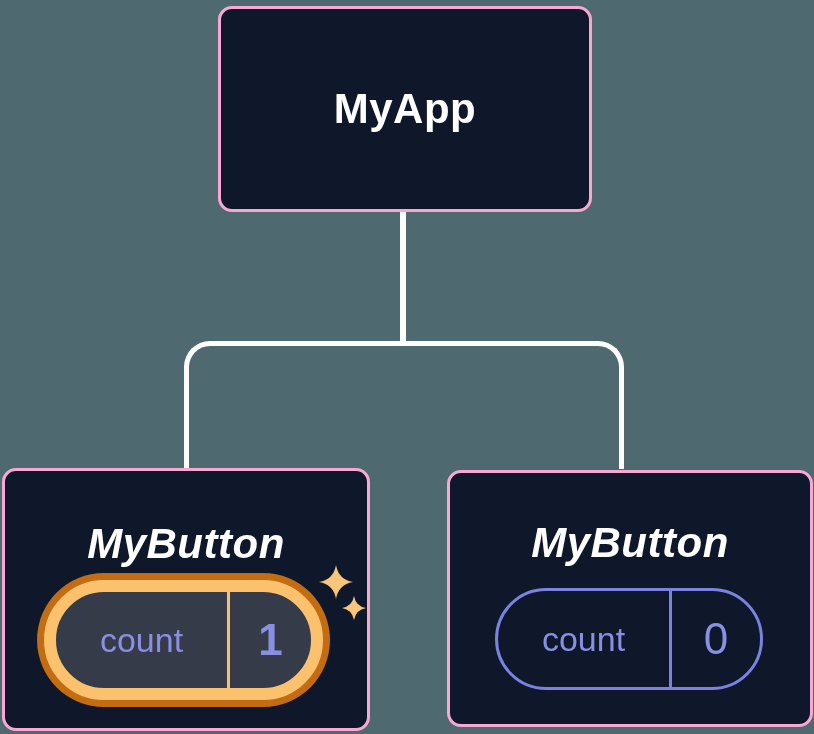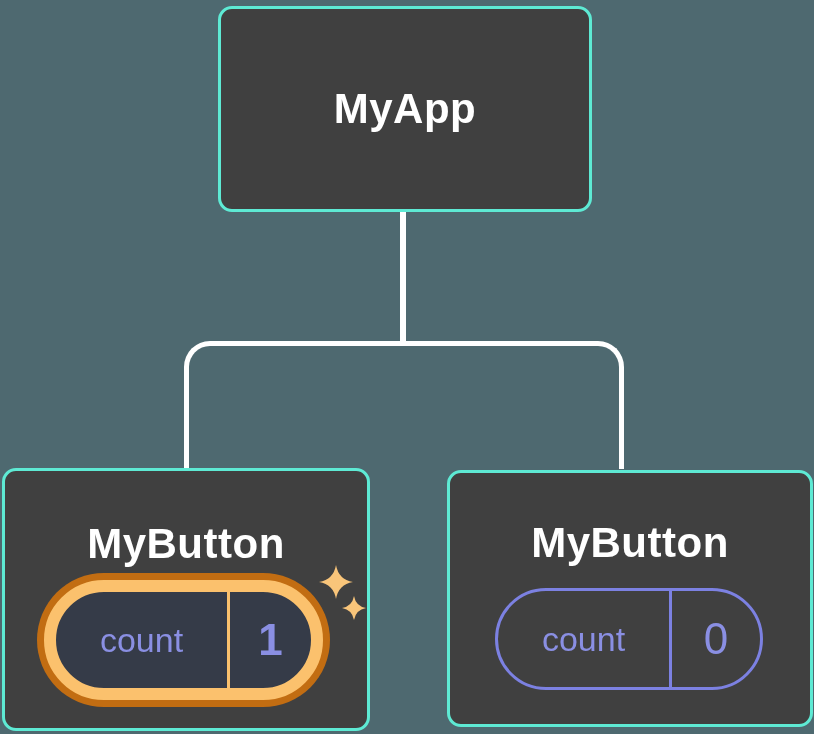--- a/index.html
+++ b/index.html
@@ -18,40 +18,41 @@
   .bracket{
     position:absolute;left:184px;top:341px;width:440px;height:128px;
     border:5px solid #ffffff;border-bottom:none;
     border-radius:26px 26px 0 0;
     box-sizing:border-box;
     background:transparent;
   }
   
   .node{
     position:absolute;
-    background:#404040;
-    border:3px solid #5eead4;
+    background:#0f172a;
+    border:3px solid #f9a8d4;
     border-radius:14px;
     box-sizing:border-box;
   }
   .node-root{
     left:218px;top:6px;width:374px;height:206px;
     display:flex;align-items:center;justify-content:center;
   }
   .node-child-left{left:2px;top:468px;width:368px;height:263px;}
   .node-child-right{left:447px;top:470px;width:366px;height:257px;}
   .node-label{
     color:#ffffff;
     font-size:42px;font-weight:700;
     letter-spacing:0.5px;
     text-align:center;
   }
   .child-label{
     position:absolute;left:0;right:0;
     line-height:56px;
+    font-style:italic;
   }
   .node-child-left .child-label{top:45px;}
   .node-child-right .child-label{top:42px;}
   
   .pill{
     position:absolute;
     box-sizing:border-box;
     border-radius:999px;
     display:flex;align-items:stretch;
   }

